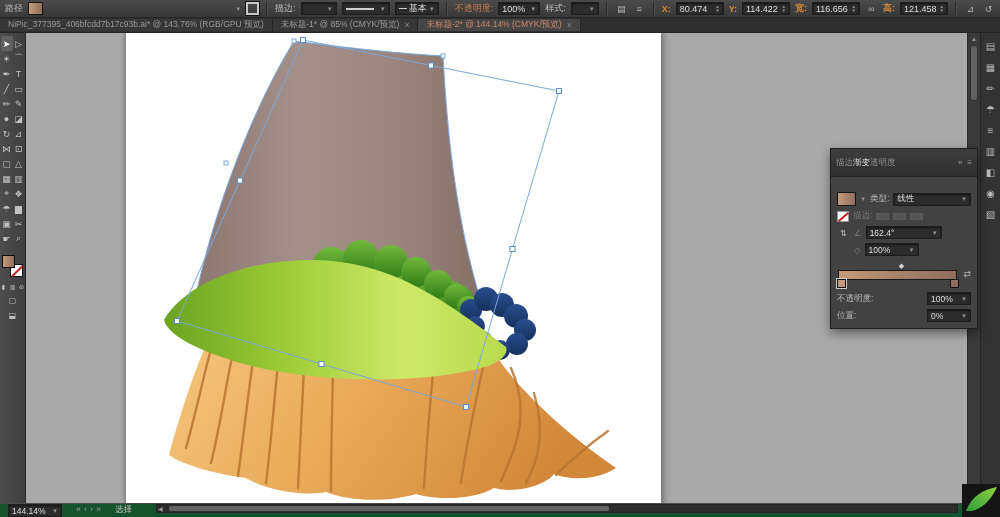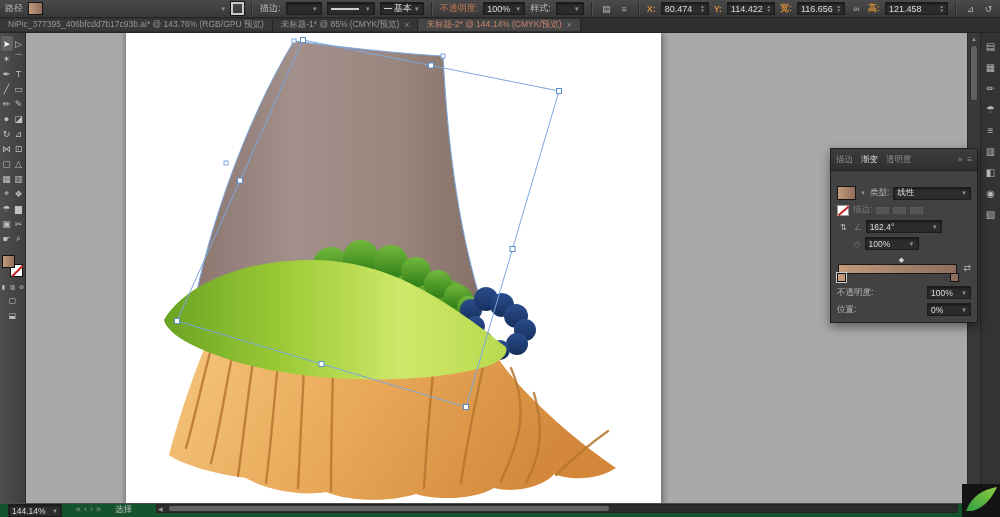--- a/index.html
+++ b/index.html
@@ -60,22 +60,22 @@
   .vs-arrow.up{top:0}.vs-arrow.down{bottom:0}
   .vthumb{position:absolute;left:2px;right:2px;top:12px;height:56px;background:#616161;border-radius:3px;border:1px solid #2e2e2e}
 
   .dock{flex:0 0 20px;background:#333333;border-left:1px solid #262626;display:flex;flex-direction:column;
        align-items:center;padding-top:7px;gap:8px}
   .dock-icon{width:15px;height:13px;display:flex;align-items:center;justify-content:center;color:#b8b8b8;font-size:10px}
 
   
   .gpanel{position:absolute;left:830px;top:115px;width:148px;background:#424242;border:1px solid #1e1e1e;
        box-shadow:0 4px 10px rgba(0,0,0,.45);z-index:6;font-size:8.5px}
-  .gpanel-header{height:22px;background:linear-gradient(#3d3d3d,#2f2f2f);border-bottom:1px solid #232323;
-       display:flex;align-items:center;gap:8px;padding:0 5px;color:#8c8c8c}
+  .gpanel-header{height:28px;background:linear-gradient(#3d3d3d,#2f2f2f);border-bottom:1px solid #232323;
+       display:flex;align-items:center;padding:0 5px;color:#8c8c8c}
   .gpanel-tab.active{color:#dedede}
   .gp-hicons{margin-left:auto;display:flex;gap:5px;color:#9a9a9a;font-size:8px}
   .gp-body{padding:15px 6px 6px;display:flex;flex-direction:column;gap:4px}
   .gp-row{display:flex;align-items:center;gap:4px}
   .gp-swatch{width:19px;height:14px;border:1px solid #151515;background:linear-gradient(90deg,#c49a7a,#8f6e5d)}
   .gp-label{color:#b8b8b8}
   .gp-dim{color:#7a7a7a}
   .gp-nonestroke{width:12px;height:11px;border:1px solid #999;background:#fff;position:relative}
   .gp-nonestroke::after{content:"";position:absolute;left:-1px;top:4px;width:13px;height:2px;background:#c32222;transform:rotate(-40deg)}
   .gp-minibar{width:13px;height:7px;border:1px solid #5a5a5a;background:#555}
@@ -148,21 +148,21 @@
       <span>114.422</span>
       <span class="stepper">▲<br>▼</span>
     </span>
     <span class="amber">宽:</span>
     <span class="field" style="width:48px">
       <span>116.656</span>
       <span class="stepper">▲<br>▼</span>
     </span>
     <span class="mini-icon">∞</span>
     <span class="amber">高:</span>
-    <span class="field" style="width:63px">
+    <span class="field" style="width:48px">
       <span>121.458</span>
       <span class="stepper">▲<br>▼</span>
     </span>
     <span class="sep"></span>
     <span class="mini-icon">⊿</span>
     <span class="mini-icon">↺</span>
   </div>
 
   <div class="tab-bar">
     <div class="tab">

